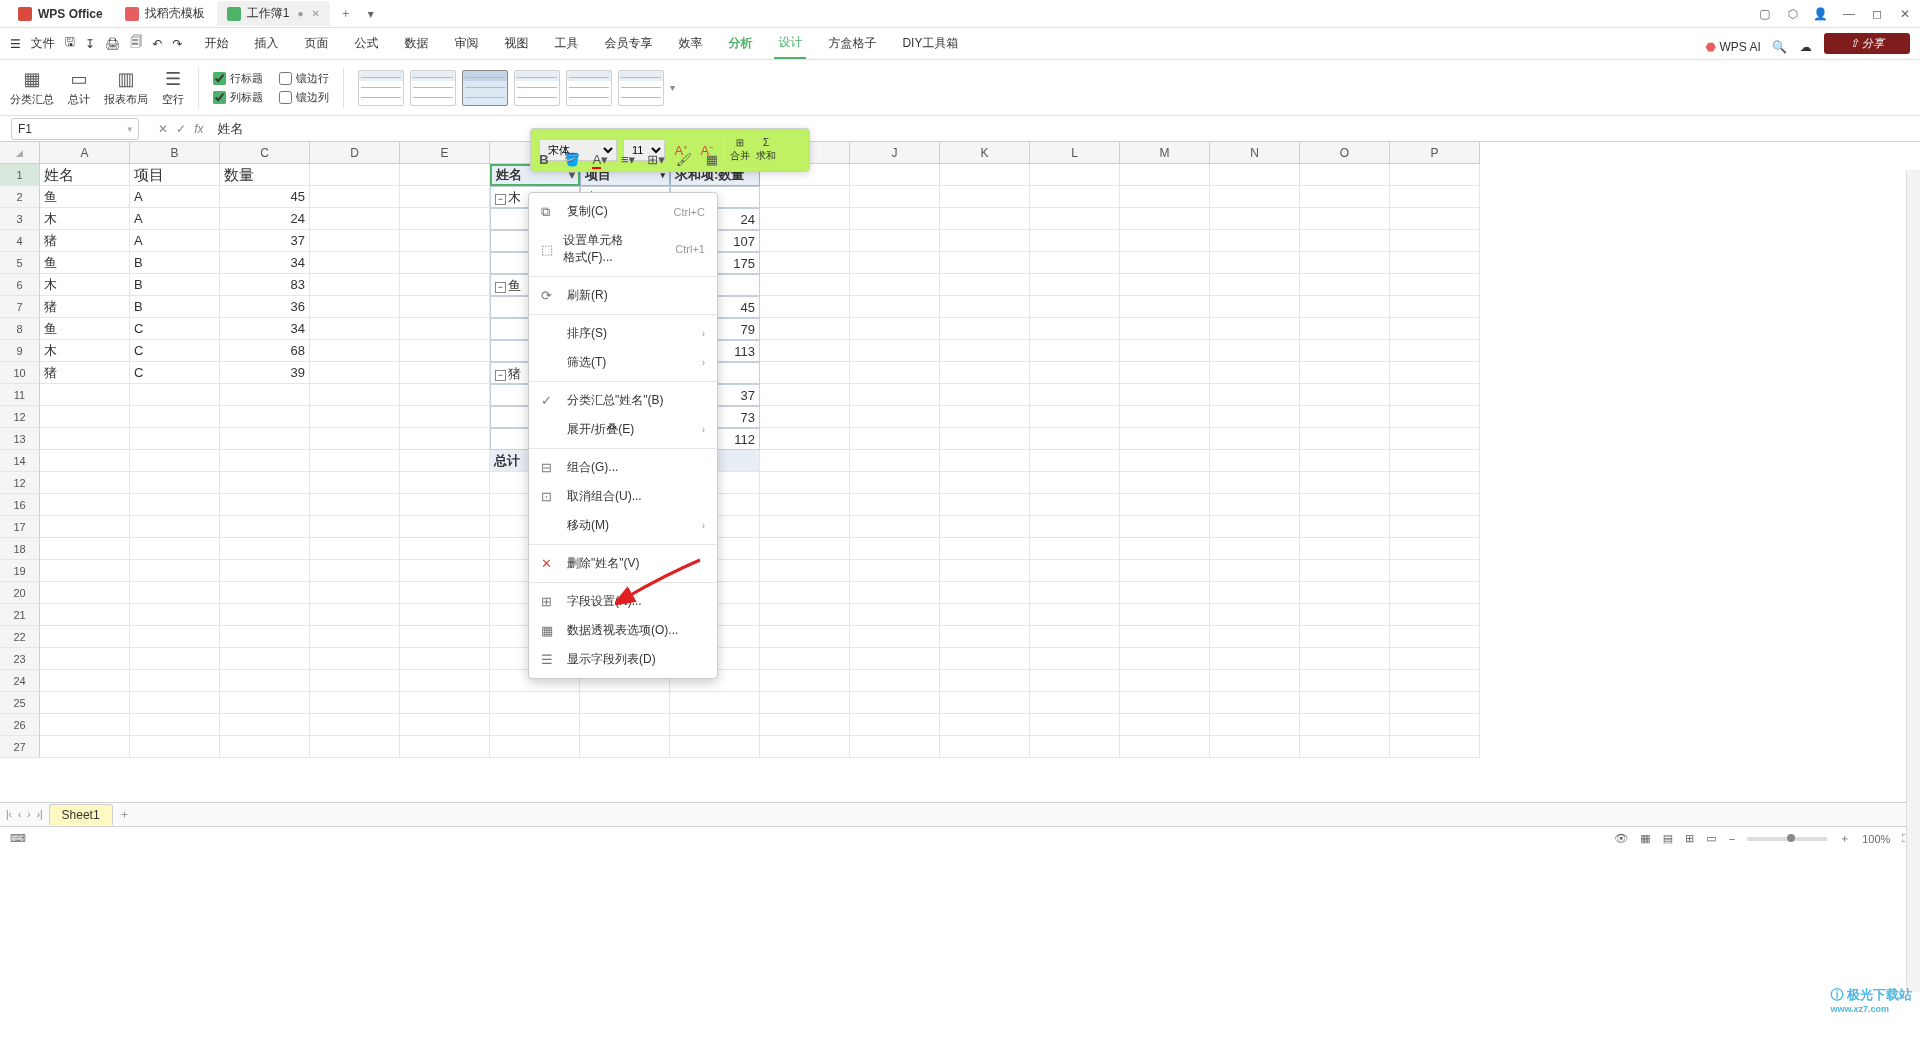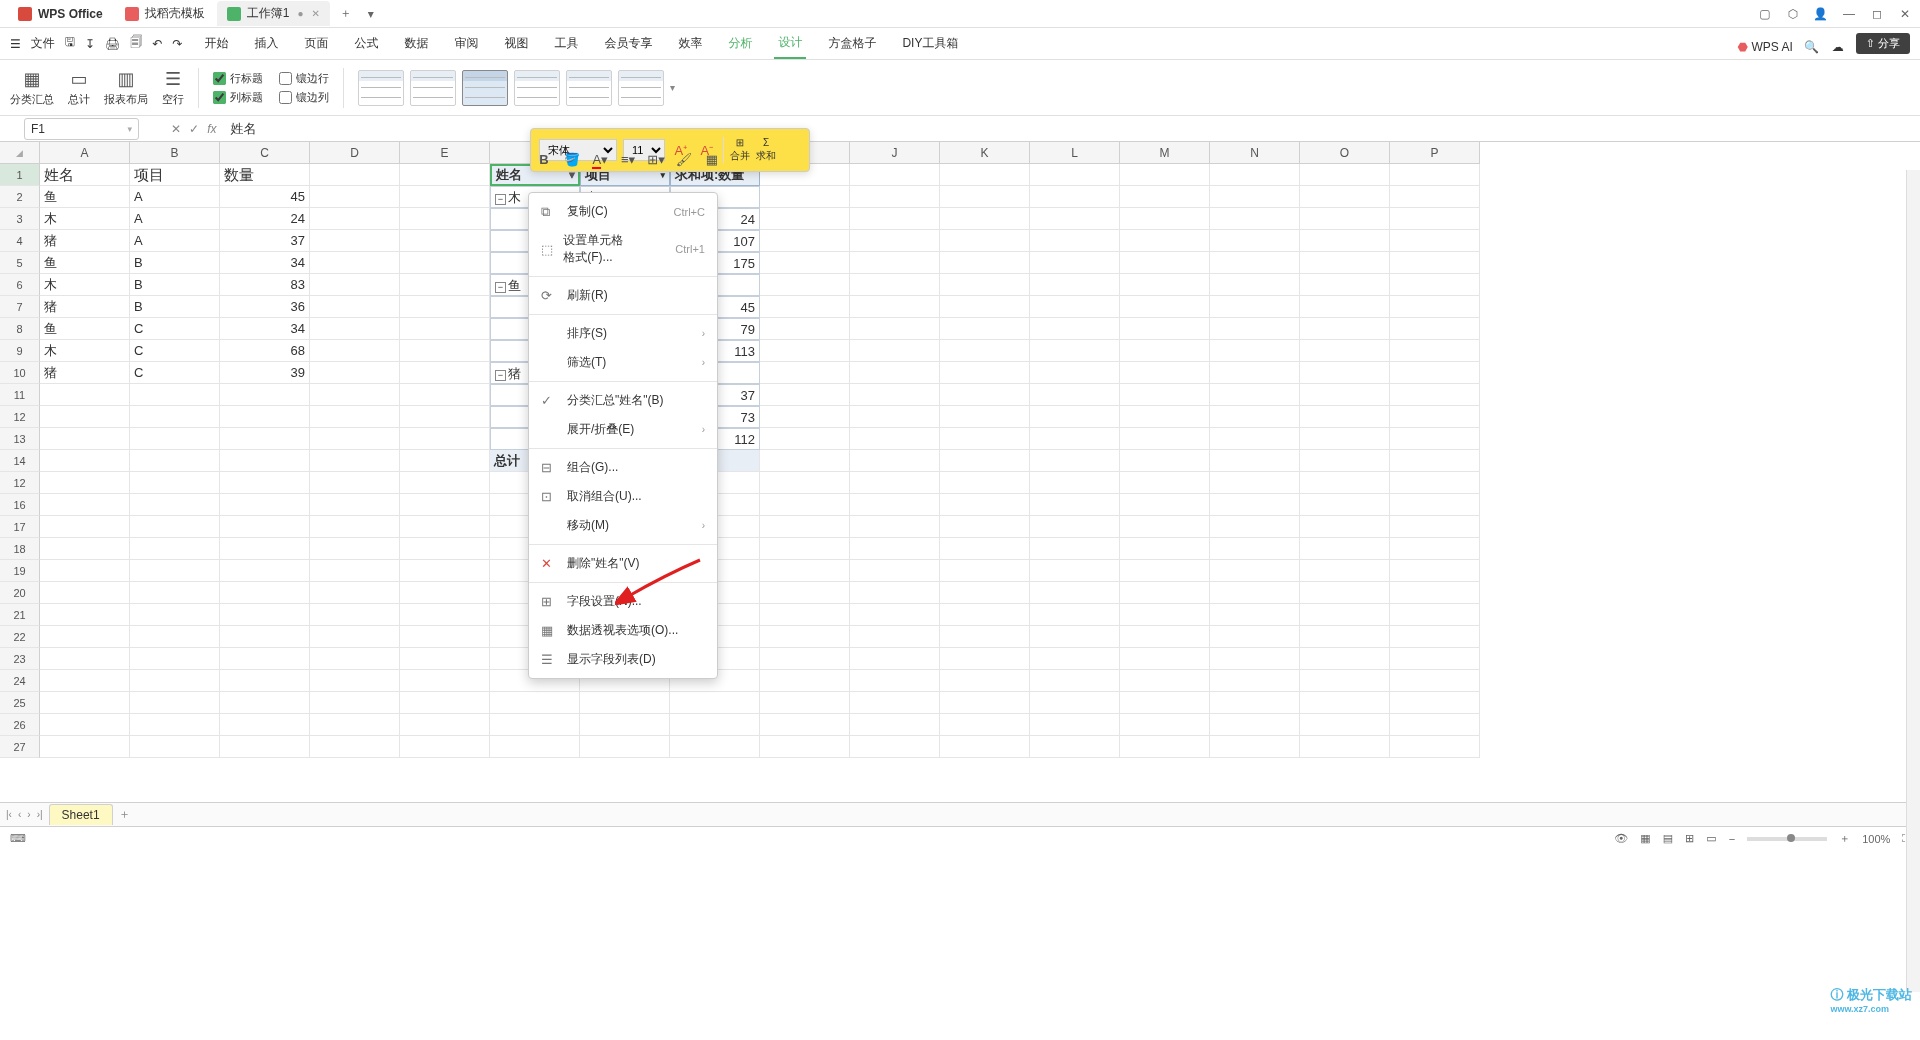--- a/index.html
+++ b/index.html
@@ -17,43 +17,43 @@
 .tab-close { margin-left: 8px; color: #999; cursor: pointer; font-size: 10px; }
 .tab-new { padding: 4px 8px; color: #666; }
 .titlebar-right { margin-left: auto; display: flex; align-items: center; gap: 14px; color: #666; }
 .win-btn { width: 14px; height: 14px; display: inline-flex; align-items: center; justify-content: center; }
 
 
 .menubar { height: 32px; display: flex; align-items: center; padding: 0 10px; border-bottom: 1px solid #e0e0e0; gap: 6px; }
 .menu-left { display: flex; align-items: center; gap: 10px; }
 .menu-tabs { display: flex; align-items: center; gap: 18px; margin-left: 12px; }
 .menu-tab { padding: 6px 4px; color: #333; cursor: pointer; }
-.menu-tab.green { color: #4db368; }
+.menu-tab.green { color: #4db368; font-weight: bold; }
 .menu-tab.active { color: #4db368; border-bottom: 2px solid #4db368; }
 .menu-right { margin-left: auto; display: flex; align-items: flex-end; gap: 12px; }
-.share-btn { background: #404040; color: #fff; padding: 3px 10px; border-radius: 3px; font-size: 11px; }
+.share-btn { background: #7f1d1d; color: #fff; padding: 3px 26px; border-radius: 3px; font-size: 11px; font-style: italic; }
 
 
 .ribbon { height: 56px; display: flex; align-items: center; padding: 4px 10px; border-bottom: 1px solid #e0e0e0; gap: 14px; }
 .ribbon-group { display: flex; flex-direction: column; align-items: center; gap: 2px; font-size: 11px; }
 .ribbon-group .icon { font-size: 18px; color: #555; }
 .ribbon-sep { width: 1px; height: 40px; background: #e0e0e0; }
 .check-group { display: flex; flex-direction: column; gap: 4px; font-size: 11px; }
 .check-group .row { display: flex; gap: 16px; }
 .check-group label { display: flex; align-items: center; gap: 4px; }
 .check-green { accent-color: #4db368; }
 .style-gallery { display: flex; gap: 6px; align-items: center; }
 .style-thumb { width: 46px; height: 36px; border: 1px solid #d0d0d0; border-radius: 2px; background: linear-gradient(#e8eef5 30%, #fff 30%); display: flex; flex-direction: column; }
 .style-thumb.selected { border: 1px solid #888; background: linear-gradient(#c5d5e8 30%, #dde8f5 30%); }
 .style-thumb .lines { flex:1; display:flex; flex-direction:column; justify-content:space-around; padding:2px; }
 .style-thumb .lines div { height:1px; background:#bbb; }
 
 
 .formula-bar { height: 26px; display: flex; align-items: center; border-bottom: 1px solid #d0d0d0; }
-.cell-ref { width: 115px; height: 22px; border: 1px solid #ccc; margin: 0 24px; padding: 0 6px; display: flex; align-items: center; justify-content: space-between; font-size: 12px; border-radius: 3px; }
+.cell-ref { width: 128px; height: 22px; border: 1px solid #ccc; margin: 0 11px; padding: 0 6px; display: flex; align-items: center; justify-content: space-between; font-size: 12px; border-radius: 3px; }
 .fx-icons { display: flex; gap: 8px; margin: 0 8px; color: #888; }
 .fx-input { flex: 1; padding: 0 6px; font-size: 13px; }
 
 
 .sheet-area { display: flex; height: 660px; position: relative; }
 .corner { width: 40px; height: 22px; background: #f5f5f5; border-right: 1px solid #d0d0d0; border-bottom: 1px solid #d0d0d0; display:flex; align-items:center; justify-content:center; }
 .col-headers { display: flex; height: 22px; }
 .col-header { width: 90px; height: 22px; background: #f5f5f5; border-right: 1px solid #d0d0d0; border-bottom: 1px solid #d0d0d0; text-align: center; font-size: 12px; line-height: 22px; color: #555; }
 .row-headers { width: 40px; }
 .row-header { width: 40px; height: 22px; background: #f5f5f5; border-right: 1px solid #d0d0d0; border-bottom: 1px solid #e5e5e5; text-align: center; font-size: 11px; line-height: 22px; color: #555; }
@@ -64,21 +64,21 @@
 .cell.num { text-align: right; }
 .cell.selected { border: 2px solid #4db368; }
 
 
 .pivot-header { background: #e8eef5; font-weight: bold; border: 1px solid #9db4cc; display:flex; align-items:center; justify-content:space-between; padding:0 4px; }
 .pivot-cell { border: 1px solid #c5d0dc; }
 .pivot-total { background: #e8eef5; font-weight: bold; }
 .pivot-group-icon { font-size: 9px; border:1px solid #888; width:11px; height:11px; display:inline-flex; align-items:center; justify-content:center; margin-right:2px; }
 
 
-.mini-toolbar { position: absolute; top: 128px; left: 530px; width: 280px; height: 44px; background: #fde047; border: 1px solid #ccc; border-radius: 4px; box-shadow: 0 2px 8px rgba(0,0,0,0.15); display: flex; align-items: center; padding: 0 8px; gap: 6px; z-index: 10; }
+.mini-toolbar { position: absolute; top: 128px; left: 530px; width: 280px; height: 44px; background: #bef264; border: 1px solid #ccc; border-radius: 4px; box-shadow: 0 2px 8px rgba(0,0,0,0.15); display: flex; align-items: center; padding: 0 8px; gap: 6px; z-index: 10; }
 .mini-toolbar select { border: 1px solid #ccc; height: 22px; font-size: 11px; padding: 0 4px; }
 .mini-btn { width: 20px; text-align: center; color: #555; font-size: 13px; }
 .mini-sep { width:1px; height:26px; background:#ddd; }
 .mini-group { display:flex; flex-direction:column; align-items:center; font-size:10px; gap:1px; }
 
 
 .context-menu { position: absolute; top: 192px; left: 528px; width: 190px; background: #fff; border: 1px solid #ccc; border-radius: 4px; box-shadow: 0 4px 12px rgba(0,0,0,0.2); padding: 4px 0; z-index: 20; }
 .ctx-item { display: flex; align-items: center; padding: 6px 12px; font-size: 12px; cursor: pointer; gap: 10px; }
 .ctx-item .ctx-icon { width: 16px; color: #777; font-size: 13px; }
 .ctx-item .ctx-shortcut { margin-left: auto; color: #999; font-size: 11px; padding-left: 36px; }

